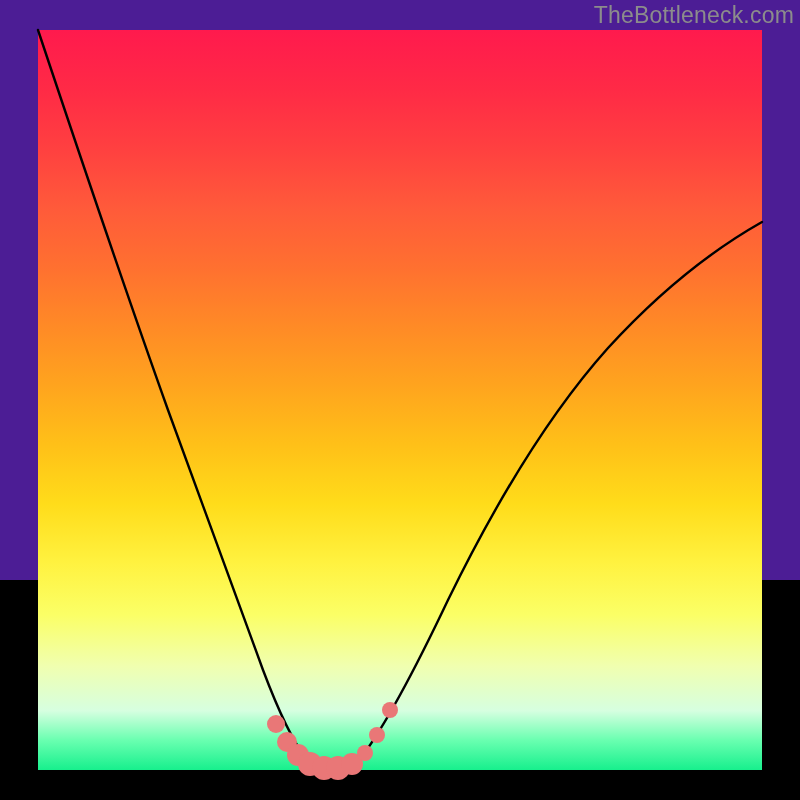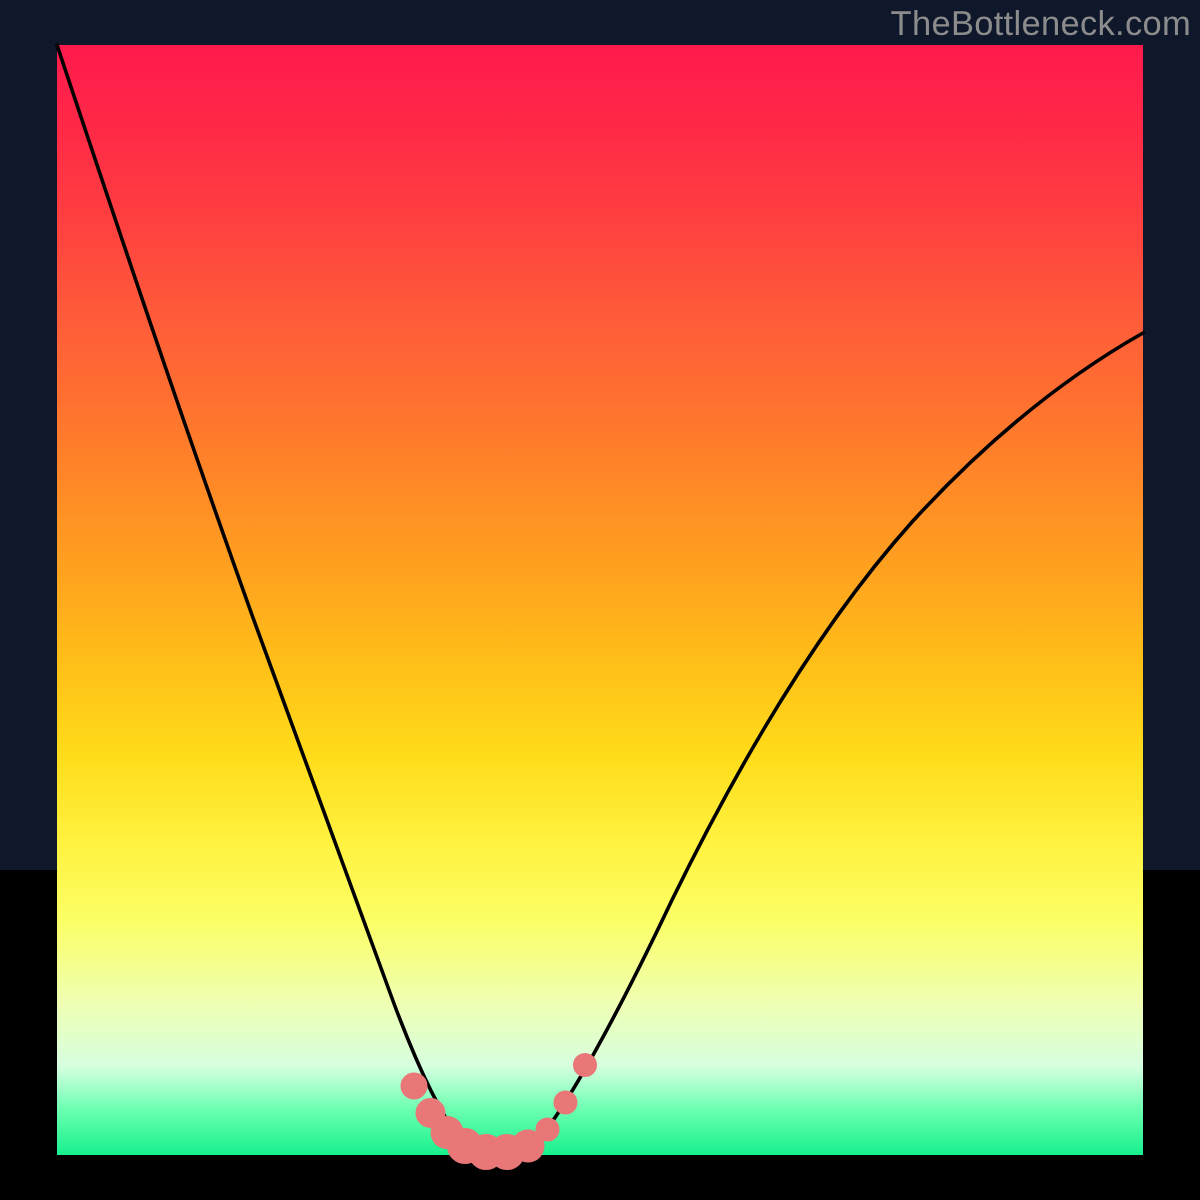--- a/index.html
+++ b/index.html
@@ -10,21 +10,21 @@
     overflow: hidden;
     background: #000;
     font-family: Arial, Helvetica, sans-serif;
   }
   .frame {
     position: absolute;
     left: 0;
     top: 0;
     width: 800px;
     height: 580px;
-    background: #0f172a;
+    background: #4c1d95;
   }
   .plot {
     position: absolute;
     left: 38px;
     top: 30px;
     width: 724px;
     height: 740px;
     background: linear-gradient(to bottom,
       #ff1a4d 0%,
       #ff2a46 8%,

